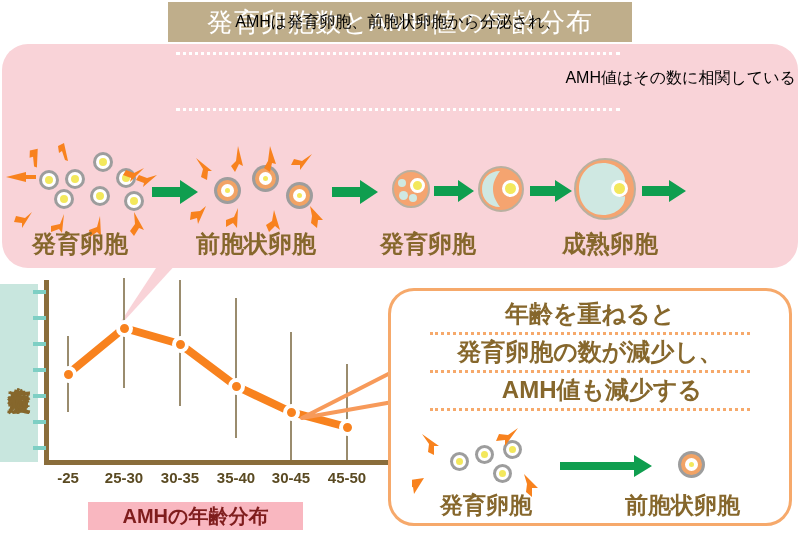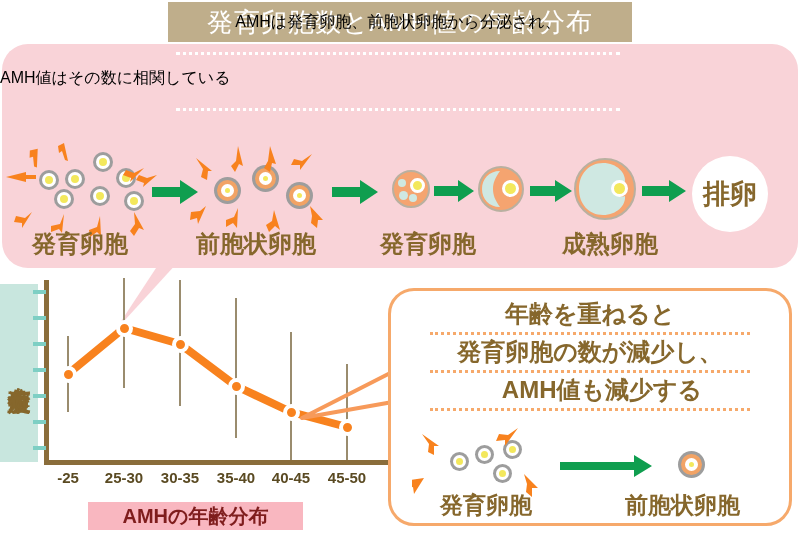--- a/index.html
+++ b/index.html
@@ -20,21 +20,21 @@
     color:#ffffff;font-size:26px;font-weight:normal;letter-spacing:1px;
     white-space:nowrap;
   }
 
   
   .pink-panel{
     position:absolute;left:2px;top:44px;width:796px;height:224px;
     background:#f9d3d8;border-radius:26px;
   }
   .pink-line1{position:absolute;left:0;top:12px;width:796px;text-align:center;}
-  .pink-line2{position:absolute;left:0;top:68px;width:796px;text-align:left;}
+  .pink-line2{position:absolute;left:0;top:68px;width:796px;text-align:right;}
   .dotline{
     position:absolute;height:0;border-top:3px dotted #ffffff;
   }
   .dot1{left:176px;top:52px;width:444px;}
   .dot2{left:176px;top:108px;width:444px;}
 
   
   .stage-label{
     position:absolute;color:#86672c;font-size:24px;font-weight:bold;
     white-space:nowrap;
@@ -239,23 +239,20 @@
   </div>
 
   <div class="stage-label" style="left:562px;top:228px;">
     <span>成熟卵胞</span>
   </div>
 
   <svg class="garrow" style="left:642px;top:180px;width:44px;height:22px;" viewBox="0 0 44 22">
     <path d="M0 6 L27 6 L27 0 L44 11 L27 22 L27 16 L0 16 Z" fill="#0f9e4f"></path>
   </svg>
 
-  <div class="ovu-circle" style="left:692px;top:156px;width:76px;height:76px;">
-    <span>排卵</span>
-  </div>
 
   <svg class="pink-pointer" style="left:100px;top:262px;width:80px;height:72px;" viewBox="0 0 80 72">
     <path d="M60 0 L78 0 L14 70 Z" fill="#f9d3d8"></path>
   </svg>
 
   <div class="chart-area">
 
     <div class="ylabel-box">
       <span>血中濃度分布</span>
     </div>
@@ -291,21 +288,21 @@
 
     <div class="xtick-lbl" style="left:38px;top:193px;width:60px;">
       <span>-25</span></div>
     <div class="xtick-lbl" style="left:94px;top:193px;width:60px;">
       <span>25-30</span></div>
     <div class="xtick-lbl" style="left:150px;top:193px;width:60px;">
       <span>30-35</span></div>
     <div class="xtick-lbl" style="left:206px;top:193px;width:60px;">
       <span>35-40</span></div>
     <div class="xtick-lbl" style="left:261px;top:193px;width:60px;">
-      <span>40-45</span></div>
+      <span>30-45</span></div>
     <div class="xtick-lbl" style="left:317px;top:193px;width:60px;">
       <span>45-50</span></div>
   </div>
 
   <div class="caption">
     <span>AMHの年齢分布</span>
   </div>
 
   <svg class="orange-pointer" style="left:300px;top:360px;width:110px;height:60px;" viewBox="0 0 110 60">
     <path d="M2 58 L104 6 L104 40 Z" fill="none" stroke="#f79a5a" stroke-width="4" stroke-linejoin="round"></path>

